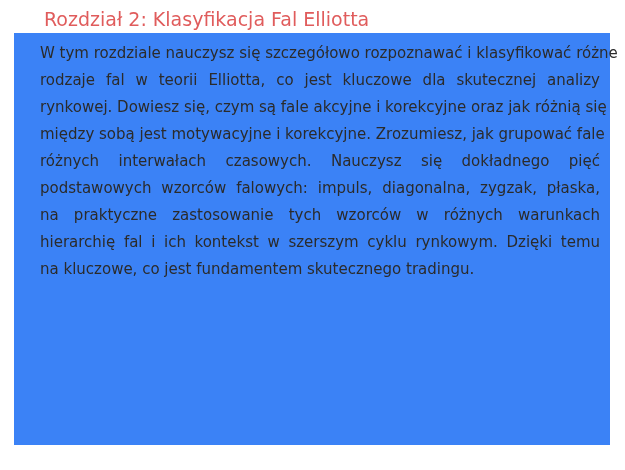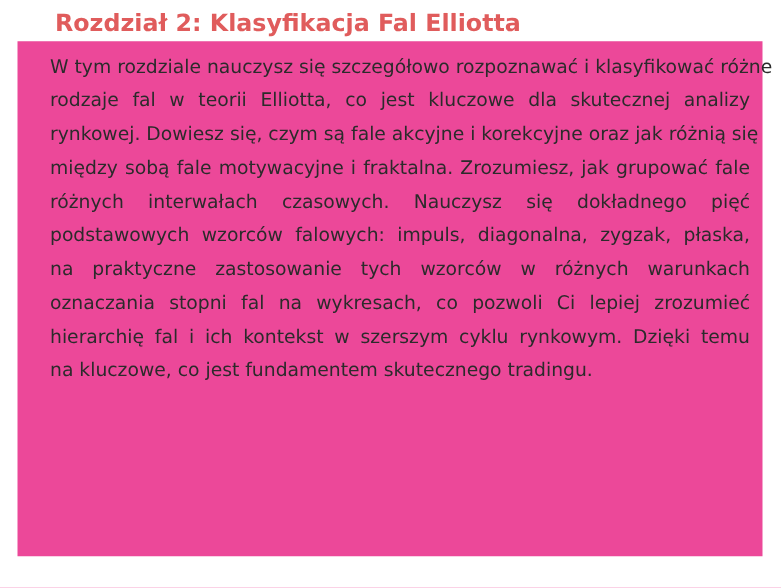--- a/index.html
+++ b/index.html
@@ -19,32 +19,32 @@
     left: 0; top: 0;
     width: 625px;
     height: 470px;
   }
   .chapter-title {
     position: absolute;
     left: 44px;
     top: 8px;
     margin: 0;
     font-size: 19px;
-    font-weight: bold;
+    font-weight: normal;
     color: #e05c5c;
     white-space: nowrap;
     letter-spacing: 0px;
   }
   .intro-panel {
     position: absolute;
     left: 14px;
     top: 33px;
     width: 596px;
     height: 412px;
-    background: #ec4899;
+    background: #3b82f6;
     box-sizing: border-box;
     padding: 7px 10px 0 26px;
   }
   .paragraph-line {
     width: 560px;
     height: 27px;
     line-height: 27px;
     font-size: 15px;
     color: #2b2b2b;
     text-align: justify;
@@ -60,22 +60,21 @@
 <body>
 
 <div class="page">
 
   <h1 class="chapter-title">Rozdział 2: Klasyfikacja Fal Elliotta</h1>
 
   <div class="intro-panel">
     <div class="paragraph-line">W tym rozdziale nauczysz się szczegółowo rozpoznawać i klasyfikować różne</div>
     <div class="paragraph-line">rodzaje fal w teorii Elliotta, co jest kluczowe dla skutecznej analizy</div>
     <div class="paragraph-line">rynkowej. Dowiesz się, czym są fale akcyjne i korekcyjne oraz jak różnią się</div>
-    <div class="paragraph-line">między sobą fale motywacyjne i fraktalna. Zrozumiesz, jak grupować fale</div>
+    <div class="paragraph-line">między sobą jest motywacyjne i korekcyjne. Zrozumiesz, jak grupować fale</div>
     <div class="paragraph-line">różnych interwałach czasowych. Nauczysz się dokładnego pięć</div>
     <div class="paragraph-line">podstawowych wzorców falowych: impuls, diagonalna, zygzak, płaska,</div>
     <div class="paragraph-line">na praktyczne zastosowanie tych wzorców w różnych warunkach</div>
-    <div class="paragraph-line">oznaczania stopni fal na wykresach, co pozwoli Ci lepiej zrozumieć</div>
     <div class="paragraph-line">hierarchię fal i ich kontekst w szerszym cyklu rynkowym. Dzięki temu</div>
     <div class="paragraph-line last-line">na kluczowe, co jest fundamentem skutecznego tradingu.</div>
   </div>
 
 </div>
 
 </body></html>

